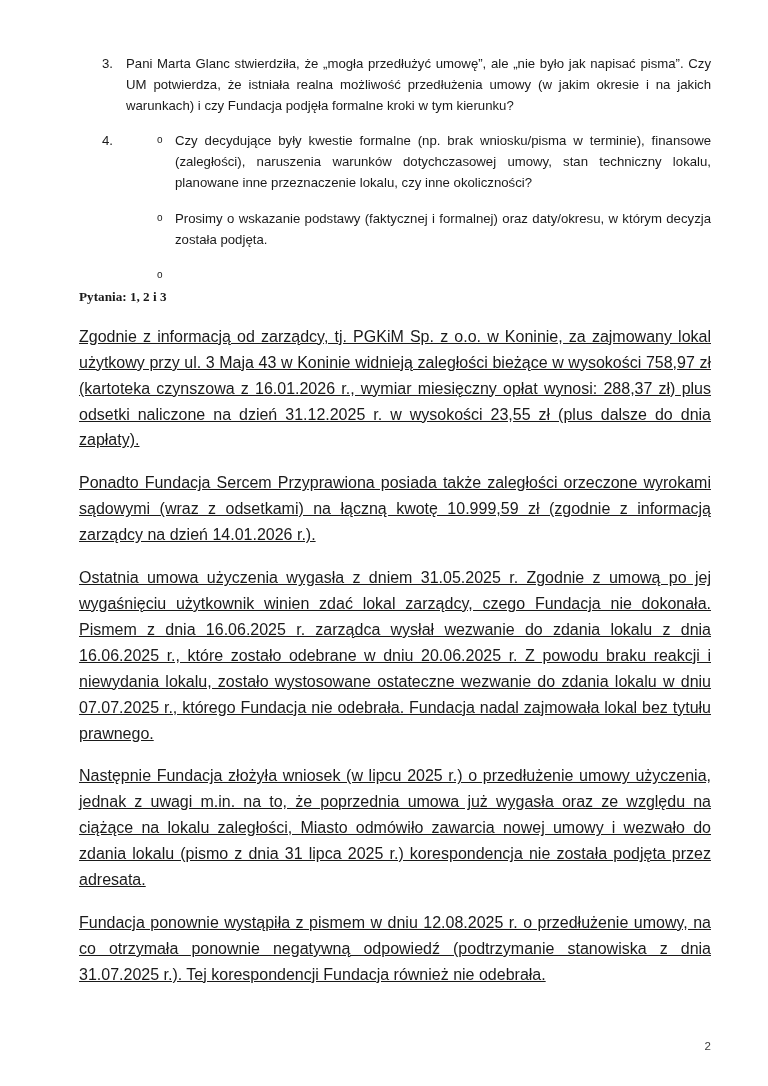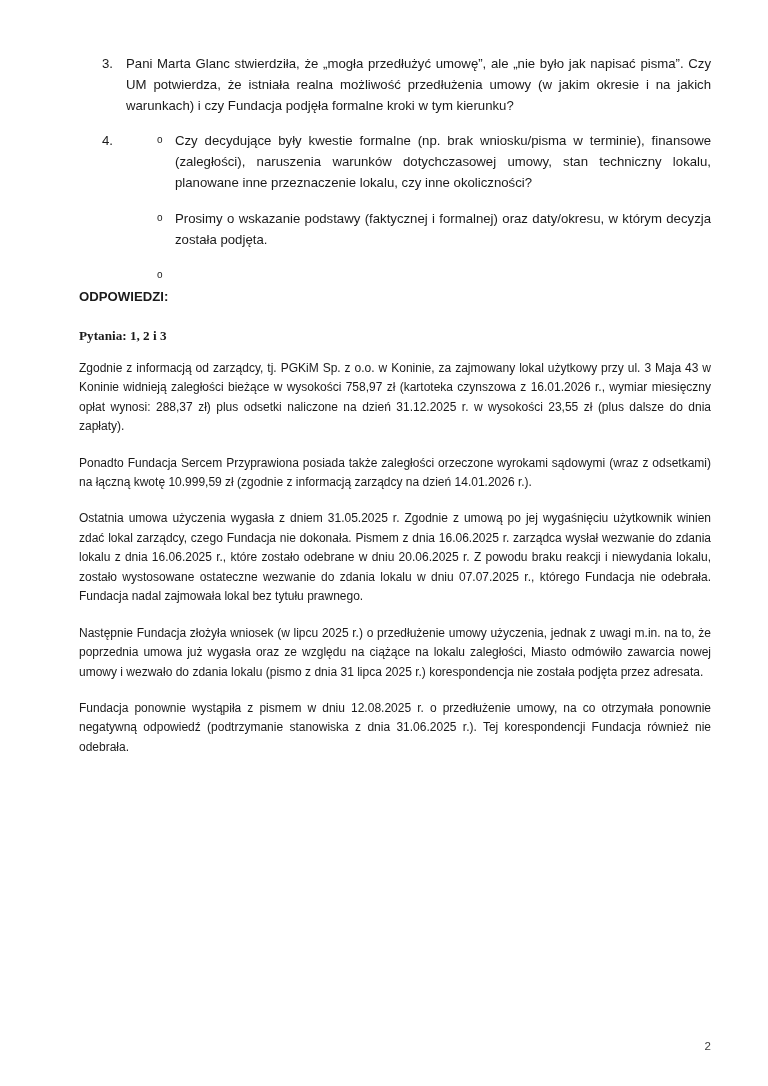--- a/index.html
+++ b/index.html
@@ -91,26 +91,27 @@
   .head-strong {
     font-weight: bold;
     font-size: 13.2px;
     line-height: 1.59;
     margin-bottom: 18px;
   }
   .head-strong.second { margin-bottom: 1px; font-family: Liberation Serif, serif; }
 
   
   .para {
-    font-size: 12px;
+    font-size: 16px;
     line-height: 1.62;
     text-align: justify;
     text-justify: inter-word;
     margin-bottom: 17px;
     hyphens: none;
+    text-decoration: underline;
   }
   .para:last-child { margin-bottom: 0; }
 
   
   .page-number {
     position: absolute;
     right: 57px;
     bottom: 34px;
     font-size: 11.5px;
     color: #3a3a3a;
@@ -141,26 +142,25 @@
       <li class="sub-item">
         <span class="sub-marker">o</span>
         <span class="sub-text">Prosimy o wskazanie podstawy (faktycznej i formalnej) oraz daty/okresu, w którym decyzja została podjęta.</span>
       </li>
       <li class="sub-item">
         <span class="sub-marker">o</span>
       </li>
     </ul>
 
     <div class="heading-block">
-      <div class="head-strong">ODPOWIEDZI:</div>
       <div class="head-strong second">Pytania: 1, 2 i 3</div>
 
       <p class="para">Zgodnie z informacją od zarządcy, tj. PGKiM Sp. z o.o. w Koninie, za zajmowany lokal użytkowy przy ul. 3 Maja 43 w Koninie widnieją zaległości bieżące w wysokości 758,97 zł  (kartoteka czynszowa z 16.01.2026 r., wymiar miesięczny opłat wynosi: 288,37 zł) plus odsetki naliczone na dzień 31.12.2025 r. w wysokości 23,55 zł (plus dalsze do dnia zapłaty).</p>
       <p class="para">Ponadto Fundacja Sercem Przyprawiona posiada także zaległości orzeczone wyrokami sądowymi (wraz z odsetkami) na łączną kwotę 10.999,59 zł (zgodnie z informacją zarządcy na dzień 14.01.2026 r.).</p>
       <p class="para">Ostatnia umowa użyczenia wygasła z dniem 31.05.2025 r. Zgodnie z umową po jej wygaśnięciu użytkownik winien zdać lokal zarządcy, czego Fundacja nie dokonała. Pismem  z dnia 16.06.2025 r. zarządca wysłał wezwanie do zdania lokalu z dnia 16.06.2025 r., które zostało odebrane w dniu 20.06.2025 r. Z powodu braku reakcji i niewydania lokalu, zostało wystosowane ostateczne wezwanie do zdania lokalu w dniu 07.07.2025 r., którego Fundacja nie odebrała. Fundacja nadal zajmowała lokal bez tytułu prawnego.</p>
       <p class="para">Następnie Fundacja złożyła wniosek (w lipcu 2025 r.) o przedłużenie umowy użyczenia, jednak z uwagi  m.in. na to, że poprzednia umowa już wygasła oraz ze względu na ciążące na lokalu zaległości, Miasto odmówiło zawarcia nowej umowy i wezwało do zdania lokalu (pismo z dnia 31 lipca 2025 r.) korespondencja nie została podjęta przez adresata.</p>
-      <p class="para">Fundacja ponownie wystąpiła z pismem w dniu 12.08.2025 r. o przedłużenie umowy, na co otrzymała ponownie negatywną odpowiedź (podtrzymanie stanowiska z dnia 31.06.2025 r.). Tej korespondencji Fundacja również nie odebrała.</p>
+      <p class="para">Fundacja ponownie wystąpiła z pismem w dniu 12.08.2025 r. o przedłużenie umowy, na co otrzymała ponownie negatywną odpowiedź (podtrzymanie stanowiska z dnia 31.07.2025 r.). Tej korespondencji Fundacja również nie odebrała.</p>
     </div>
 
   </div>
 
   <div class="page-number">2</div>
 </div>
 
 </body></html>

